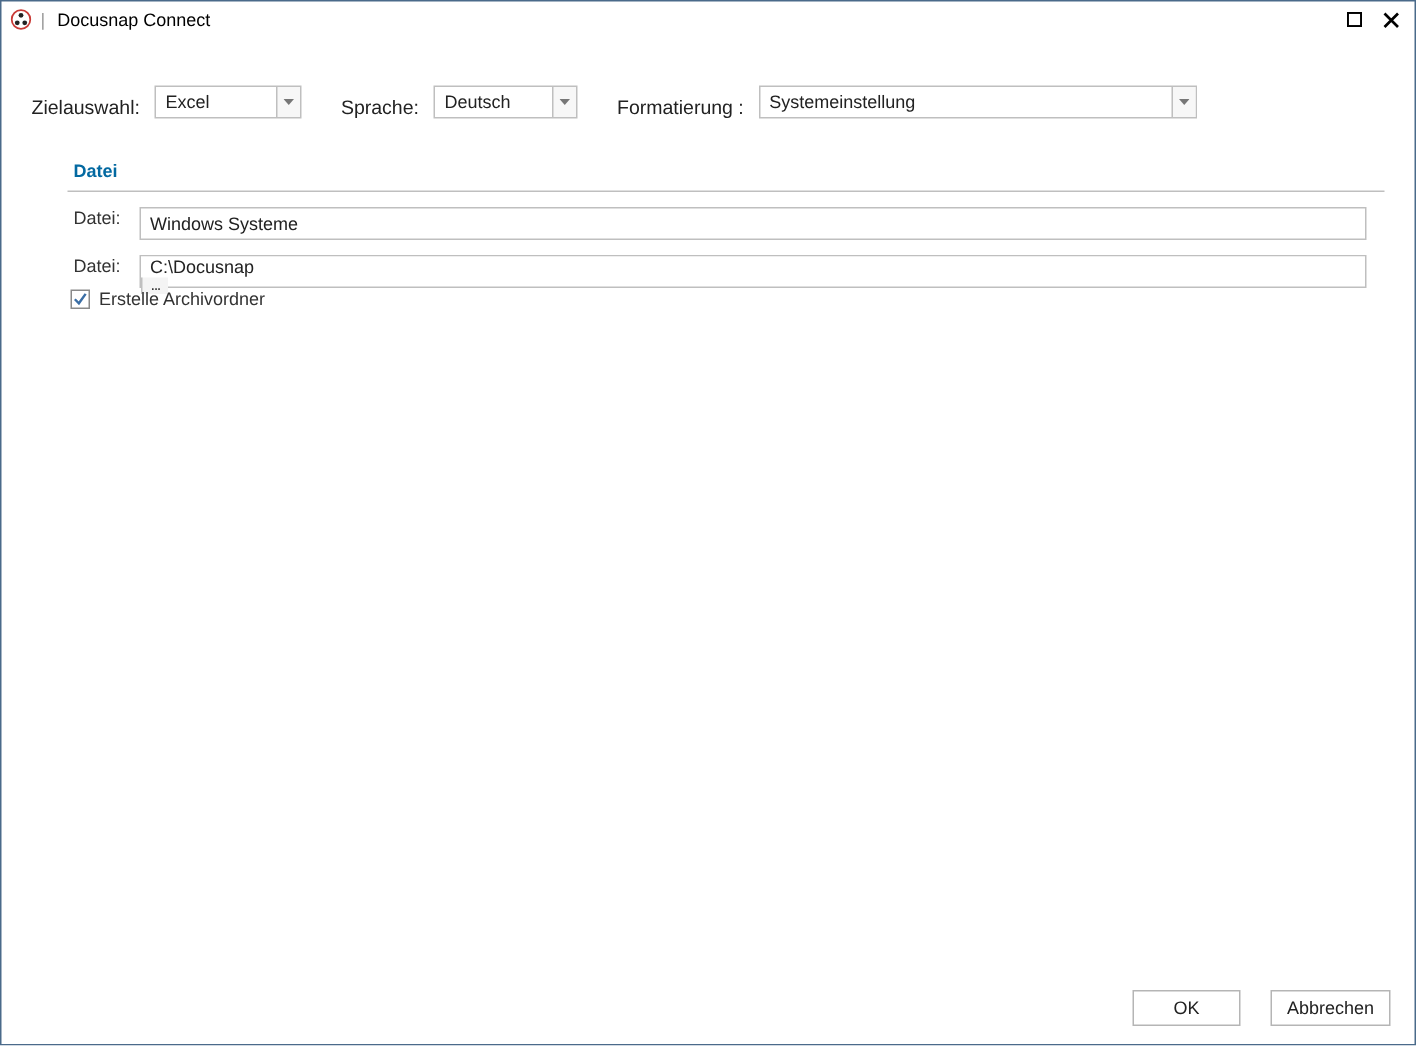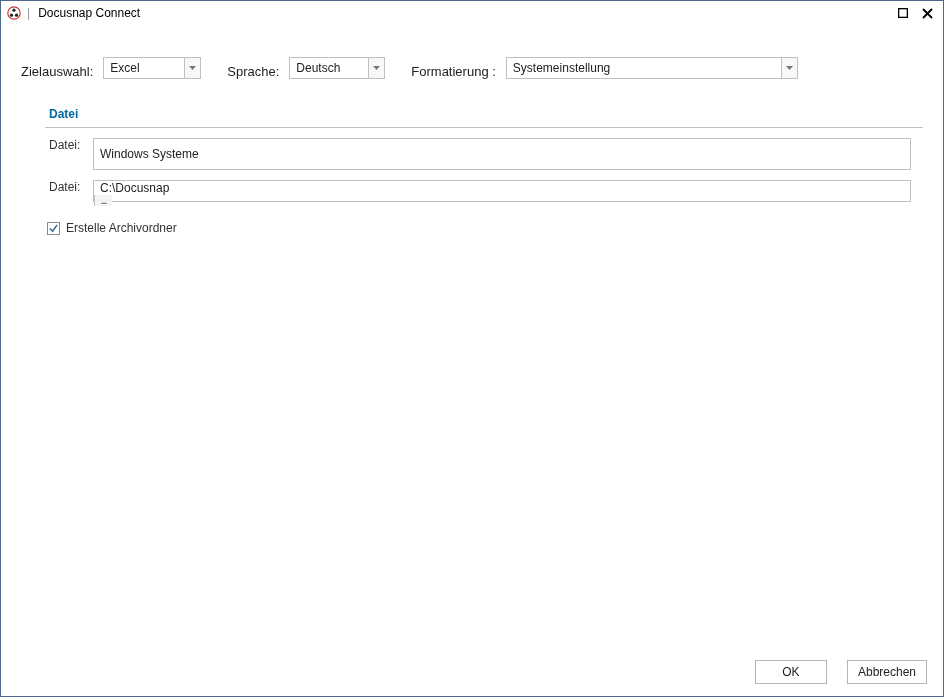--- a/index.html
+++ b/index.html
@@ -131,21 +131,21 @@
     text-align: left;
     color: #333;
     font-size: 12px;
     padding-left: 4px;
   }
   .form-row .row-field {
     flex: 1;
   }
   .text-input {
     width: 100%;
-    height: 32px;
+    height: 22px;
     border: 1px solid #bfbfbf;
     padding: 0 6px;
     font-size: 12px;
     font-family: inherit;
     color: #222;
     background:#fff;
   }
   .path-wrap {
     display: flex;
     width: 100%;
@@ -170,21 +170,21 @@
     align-items: center;
     justify-content: center;
     font-size: 11px;
     line-height: 1;
     letter-spacing: -1px;
   }
 
   .check-row {
     display: flex;
     align-items: center;
-    margin-top: 19px;
+    margin-top: 0;
     margin-left: 2px;
     gap: 6px;
   }
   .chk {
     width: 13px;
     height: 13px;
     border: 1px solid #8a8a8a;
     display: flex;
     align-items: center;
     justify-content: center;

